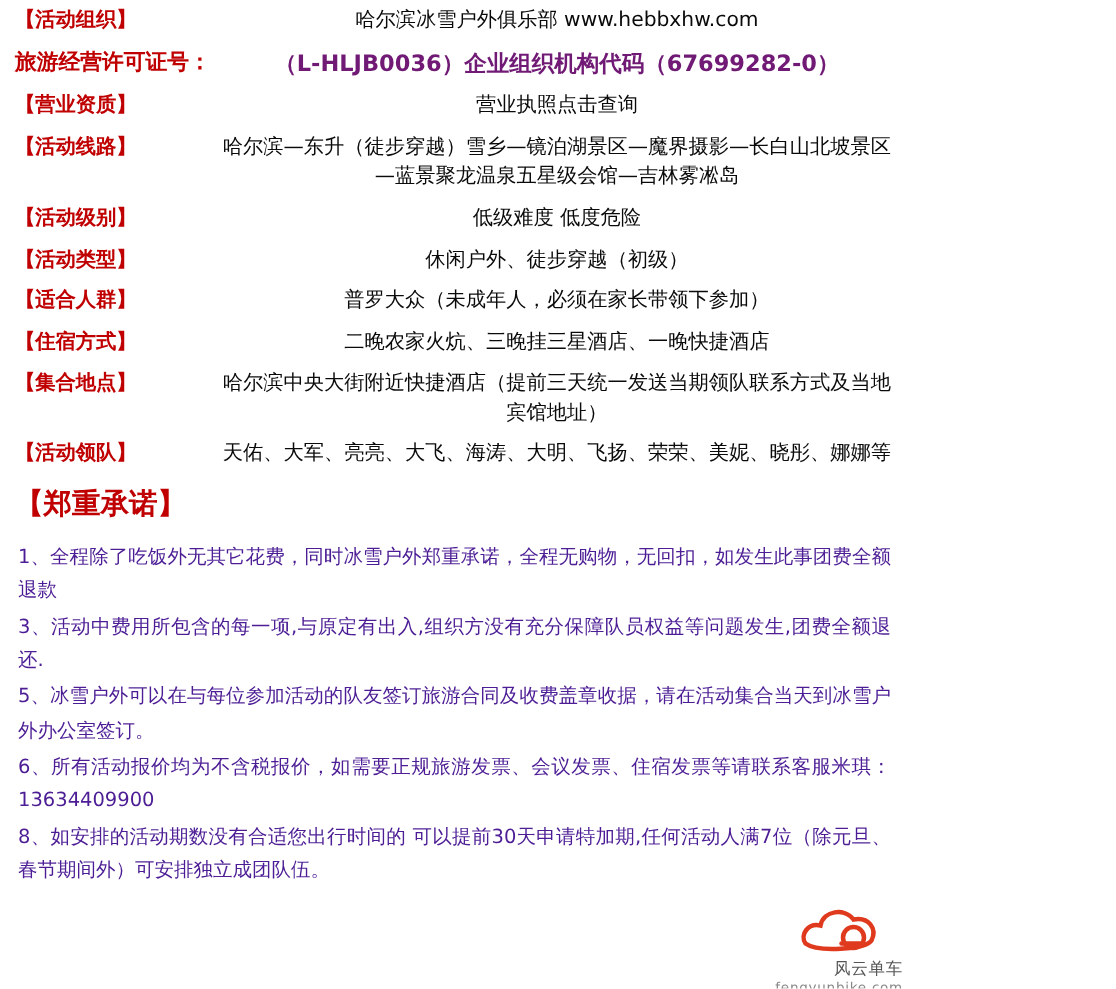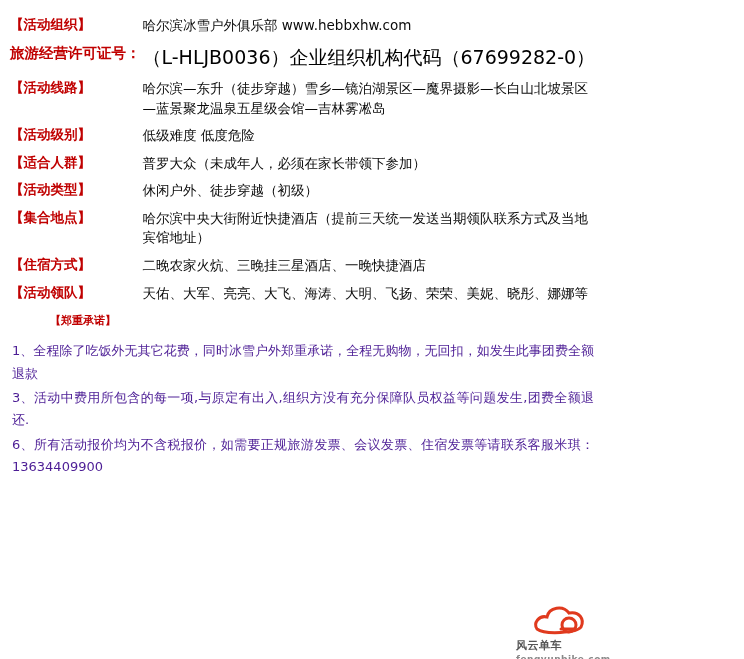--- a/index.html
+++ b/index.html
@@ -14,76 +14,75 @@
     font-size: 13px;
     color: #1a1a1a;
     position: relative;
     overflow: hidden;
   }
   .page {
     position: relative;
     width: 608px;
     height: 659px;
     box-sizing: border-box;
-    padding: 12px 8px 0 8px;
+    padding: 0 8px 0 8px;
   }
   .info-table {
     width: 100%;
     border-collapse: collapse;
   }
   .info-table tr { vertical-align: top; }
   .label-cell {
     white-space: nowrap;
     padding: 4px 0 4px 2px;
     color: #c00000;
     font-weight: bold;
     font-size: 13.5px;
     width: 1%;
   }
   .value-cell {
     padding: 4px 0 4px 2px;
     color: #0a0a0a;
     font-size: 13.5px;
     line-height: 1.45;
+    text-align: center;
   }
   .label-cell.big {
     font-size: 14.5px;
   }
   .value-cell.big {
-    font-size: 19px;
-    font-weight: normal;
-    color: #000000;
+    font-size: 15px;
+    font-weight: bold;
+    color: #701a75;
   }
   .red { color: #c00000; }
   .promise-head {
     color: #c00000;
     font-weight: bold;
-    font-size: 11px;
+    font-size: 19px;
     padding: 6px 0 2px 2px;
-    margin-left: 40px;
   }
   .terms {
     margin-top: 6px;
     padding-left: 4px;
   }
   .term {
     color: #4c1d95;
     font-size: 13px;
     line-height: 1.72;
     padding: 0 6px 2px 0;
     text-align: justify;
   }
   .watermark {
     position: absolute;
     right: 6px;
     bottom: 4px;
     width: 86px;
     height: 56px;
-    text-align: left;
-    font-weight: bold;
+    text-align: right;
   }
   .wm-mark {
     width: 56px;
     height: 38px;
     margin: 0 auto;
     position: relative;
   }
   .wm-text {
     font-size: 11px;
     color: #555;
@@ -101,58 +100,64 @@
     <tbody>
       <tr>
         <td class="label-cell">【活动组织】</td>
         <td class="value-cell">哈尔滨冰雪户外俱乐部 www.hebbxhw.com</td>
       </tr>
       <tr>
         <td class="label-cell big red">旅游经营许可证号：</td>
         <td class="value-cell big">（L-HLJB0036）企业组织机构代码（67699282-0）</td>
       </tr>
       <tr>
+        <td class="label-cell">【营业资质】</td>
+        <td class="value-cell">营业执照点击查询</td>
+      </tr>
+      <tr>
         <td class="label-cell">【活动线路】</td>
         <td class="value-cell">哈尔滨—东升（徒步穿越）雪乡—镜泊湖景区—魔界摄影—长白山北坡景区—蓝景聚龙温泉五星级会馆—吉林雾凇岛</td>
       </tr>
       <tr>
         <td class="label-cell">【活动级别】</td>
         <td class="value-cell">低级难度 低度危险</td>
       </tr>
       <tr>
+        <td class="label-cell">【活动类型】</td>
+        <td class="value-cell">休闲户外、徒步穿越（初级）</td>
+      </tr>
+      <tr>
         <td class="label-cell">【适合人群】</td>
         <td class="value-cell">普罗大众（未成年人，必须在家长带领下参加）</td>
       </tr>
       <tr>
-        <td class="label-cell">【活动类型】</td>
-        <td class="value-cell">休闲户外、徒步穿越（初级）</td>
+        <td class="label-cell">【住宿方式】</td>
+        <td class="value-cell">二晚农家火炕、三晚挂三星酒店、一晚快捷酒店</td>
       </tr>
       <tr>
         <td class="label-cell">【集合地点】</td>
         <td class="value-cell">哈尔滨中央大街附近快捷酒店（提前三天统一发送当期领队联系方式及当地宾馆地址）</td>
-      </tr>
-      <tr>
-        <td class="label-cell">【住宿方式】</td>
-        <td class="value-cell">二晚农家火炕、三晚挂三星酒店、一晚快捷酒店</td>
       </tr>
       <tr>
         <td class="label-cell">【活动领队】</td>
         <td class="value-cell">天佑、大军、亮亮、大飞、海涛、大明、飞扬、荣荣、美妮、晓彤、娜娜等</td>
       </tr>
     </tbody>
   </table>
 
   <div class="promise-head">【郑重承诺】</div>
 
   <div class="spacer"></div>
 
   <div class="terms">
     <div class="term">1、全程除了吃饭外无其它花费，同时冰雪户外郑重承诺，全程无购物，无回扣，如发生此事团费全额退款</div>
     <div class="term">3、活动中费用所包含的每一项,与原定有出入,组织方没有充分保障队员权益等问题发生,团费全额退还.</div>
+    <div class="term">5、冰雪户外可以在与每位参加活动的队友签订旅游合同及收费盖章收据，请在活动集合当天到冰雪户外办公室签订。</div>
     <div class="term">6、所有活动报价均为不含税报价，如需要正规旅游发票、会议发票、住宿发票等请联系客服米琪：13634409900</div>
+    <div class="term">8、如安排的活动期数没有合适您出行时间的 可以提前30天申请特加期,任何活动人满7位（除元旦、春节期间外）可安排独立成团队伍。</div>
   </div>
 
   <div class="watermark">
     <div class="wm-mark">
       <svg viewBox="0 0 56 38" width="56" height="38" aria-hidden="true">
         <path d="M6 30 C2 24, 8 16, 16 18 C18 8, 32 6, 38 14 C48 12, 54 20, 50 28 C46 34, 14 36, 6 30 Z" fill="none" stroke="#e03a1e" stroke-width="3" stroke-linecap="round"></path>
         <circle cx="38" cy="26" r="7" fill="none" stroke="#e03a1e" stroke-width="3"></circle>
         <path d="M30 30 L44 30" stroke="#e03a1e" stroke-width="3" stroke-linecap="round"></path>
       </svg>
     </div>

